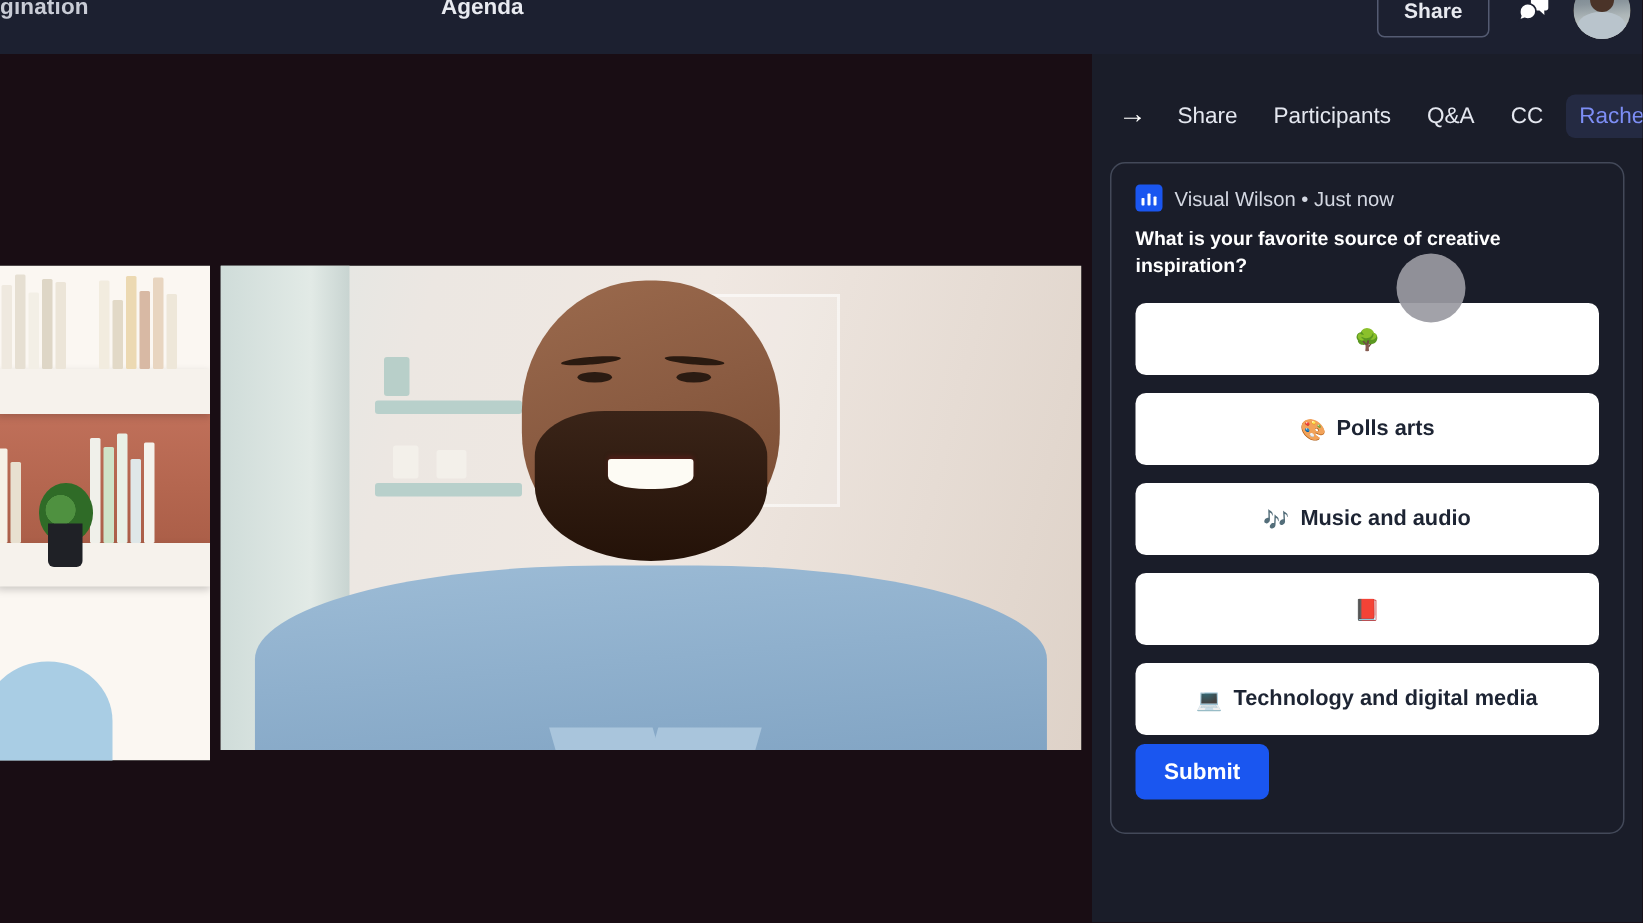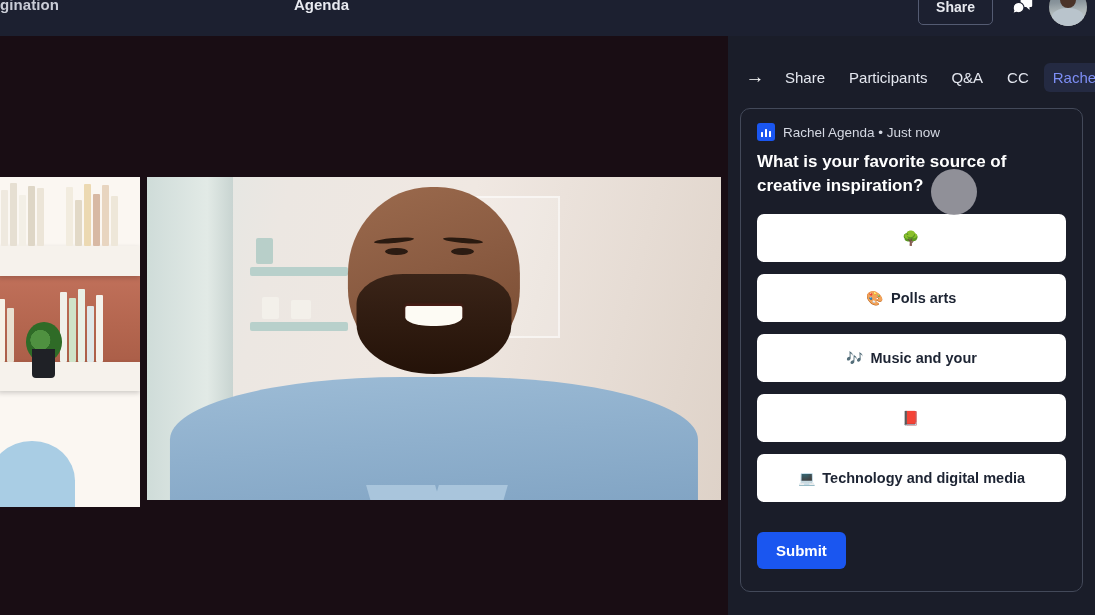--- a/index.html
+++ b/index.html
@@ -149,35 +149,35 @@
   }
   .poll-meta { display:flex; align-items:center; gap:8px; margin-bottom:9px; }
   .poll-badge {
     width:18px; height:18px; border-radius:3px; background:#1a56f0;
     display:flex; align-items:flex-end; justify-content:center;
     gap:1.5px; padding-bottom:4px; flex:none;
   }
   .poll-badge i { display:block; width:2.5px; background:#fff; border-radius:.5px; }
   .poll-meta-text { color:#d4d8e2; font-size:13.5px; white-space:nowrap; }
   .poll-question {
-    color:#ffffff; font-size:17px; font-weight:700;
+    color:#ffffff; font-size:13px; font-weight:700;
     line-height:1.4; margin-bottom:16px;
   }
   .options { display:flex; flex-direction:column; gap:12px; }
   .option {
     background:#ffffff; border:none; border-radius:7px;
     height:48px; width:100%;
     display:flex; align-items:center; justify-content:center; gap:7px;
     color:#1d2433; font-size:14.5px; font-weight:700;
     font-family:"Liberation Sans", sans-serif;
     cursor:pointer; padding:0 10px;
   }
   .option .emoji { font-size:14px; line-height:1; }
   .submit-btn {
-    margin-top:30px; background:#1a56f0; color:#ffffff;
+    margin-top:6px; background:#1a56f0; color:#ffffff;
     border:none; border-radius:6px;
     font-family:"Liberation Sans", sans-serif;
     font-size:15px; font-weight:700;
     padding:11px 19px; cursor:pointer; line-height:1;
   }
 
   .cursor {
     position:absolute; left:931px; top:169px;
     width:46px; height:46px; border-radius:50%;
     background:#9a9aa2; opacity:.92; pointer-events:none;
@@ -289,36 +289,36 @@
     </div>
 
     <div class="poll-card">
 
       <div class="poll-meta">
         <div class="poll-badge">
           <i style="height:5px"></i>
             <i style="height:8px"></i>
             <i style="height:6px"></i>
         </div>
-        <div class="poll-meta-text">Rachel Agenda • Just now</div>
+        <div class="poll-meta-text">Visual Wilson • Just now</div>
       </div>
 
       <div class="poll-question">What is your favorite source of creative inspiration?</div>
 
       <div class="options">
         <button class="option">
           <span class="emoji">🌳</span>
         </button>
         <button class="option">
           <span class="emoji">🎨</span>
           <span>Polls arts</span>
         </button>
         <button class="option">
           <span class="emoji">🎶</span>
-          <span>Music and your</span>
+          <span>Music and audio</span>
         </button>
         <button class="option">
           <span class="emoji">📕</span>
         </button>
         <button class="option">
           <span class="emoji">💻</span>
           <span>Technology and digital media</span>
         </button>
       </div>
 

